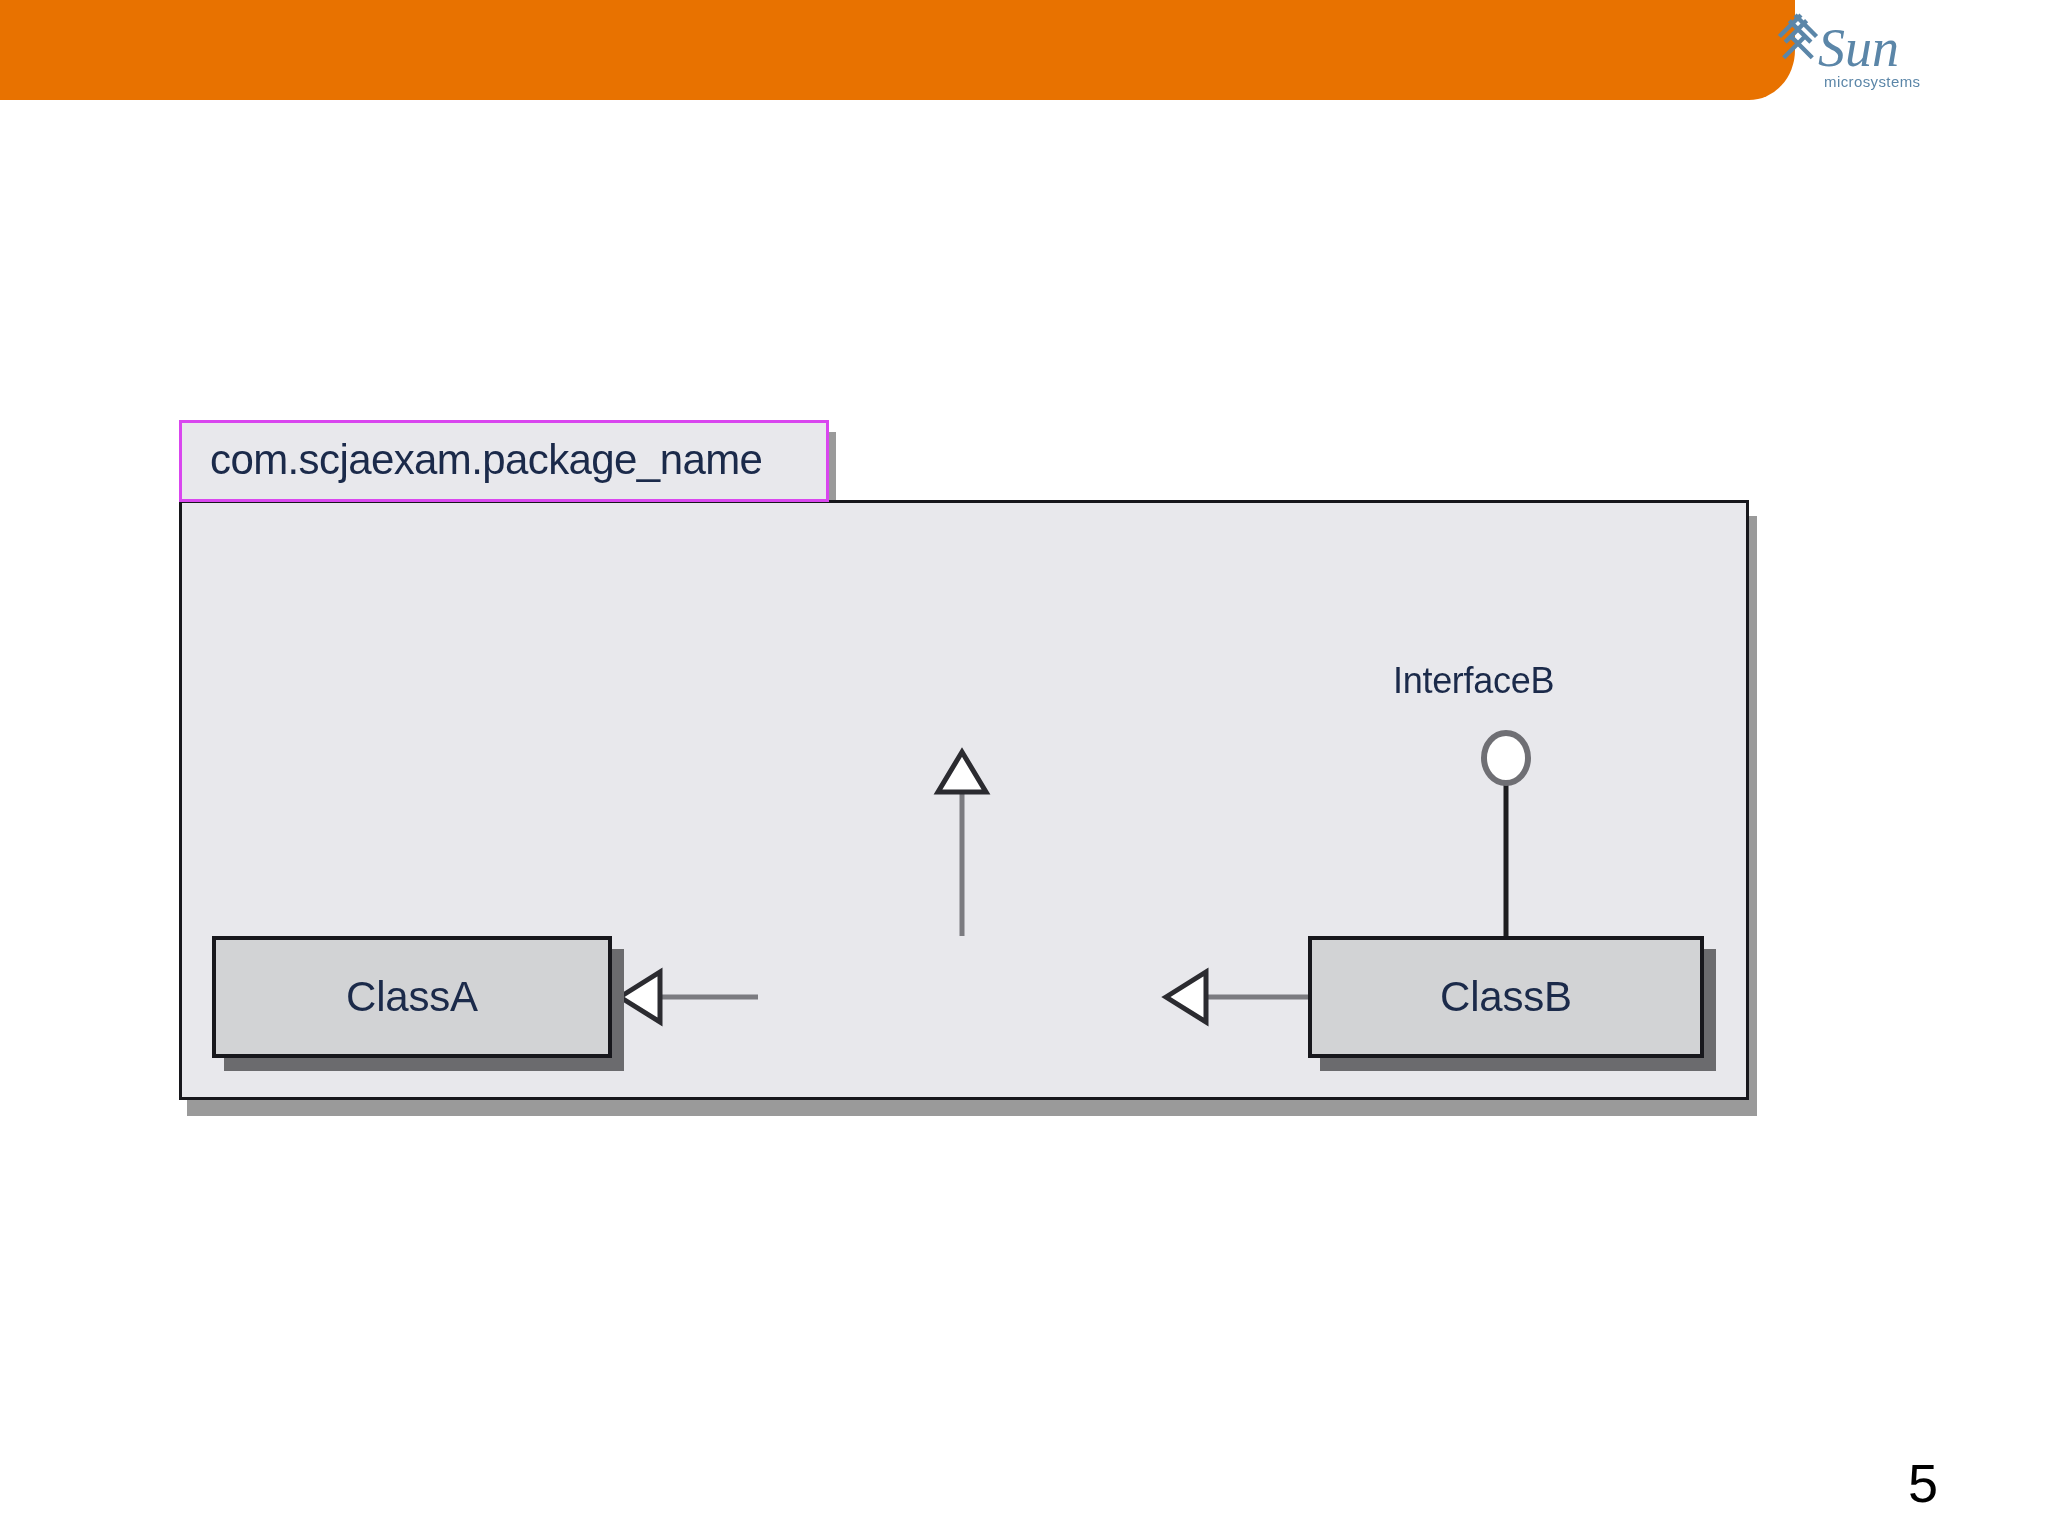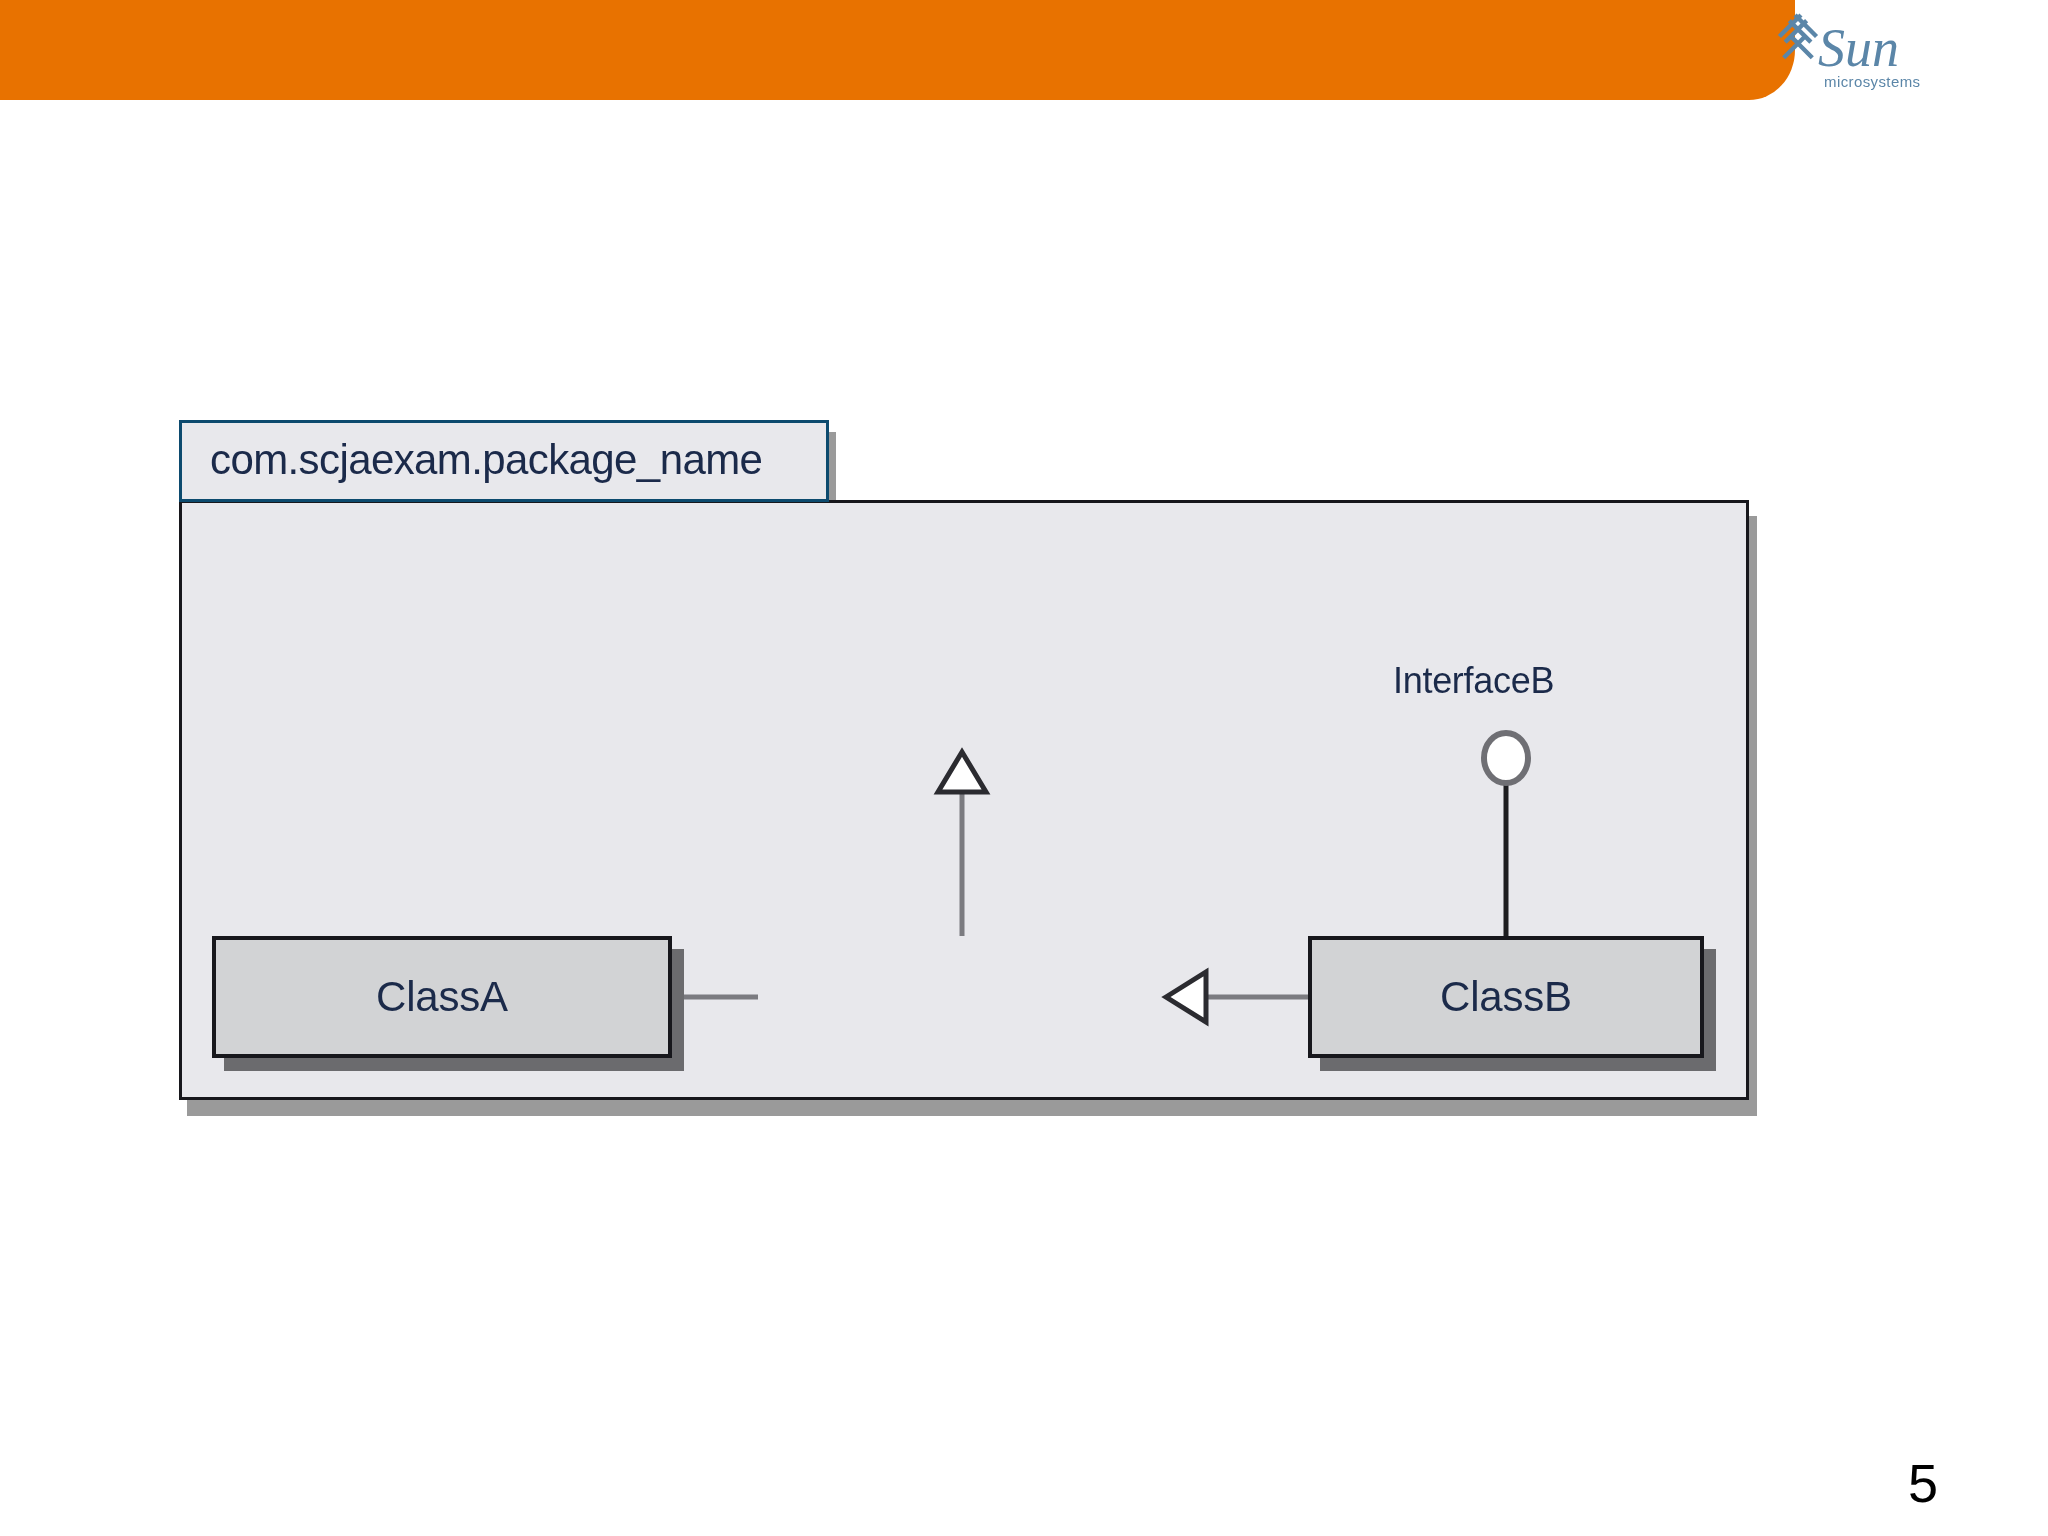--- a/index.html
+++ b/index.html
@@ -55,21 +55,21 @@
     height: 82px;
     background: #9a9a9a;
   }
   .package-tab {
     position: absolute;
     left: 179px;
     top: 420px;
     width: 650px;
     height: 82px;
     background: #e8e8ec;
-    border: 3px solid #0c4a6e;
+    border: 3px solid #d946ef;
     box-sizing: border-box;
   }
   .package-tab-label {
     position: absolute;
     left: 28px;
     top: 50%;
     transform: translateY(-52%);
     font-family: "Liberation Sans", "DejaVu Sans", sans-serif;
     font-size: 42px;
     font-weight: 400;
@@ -143,21 +143,21 @@
     letter-spacing: -0.4px;
   }
   .label-plain {
     font-style: normal;
     font-size: 42px;
     letter-spacing: -0.2px;
   }
 
   
   #node-interface-a { left: 782px; top: 578px;  width: 372px; height: 168px; }
-  #node-class-a     { left: 212px; top: 936px;  width: 460px; height: 122px; }
+  #node-class-a     { left: 212px; top: 936px;  width: 400px; height: 122px; }
   #node-abstract-a  { left: 758px; top: 936px;  width: 408px; height: 122px; }
   #node-class-b     { left: 1308px;top: 936px;  width: 396px; height: 122px; }
 
   
   .floating-label {
     position: absolute;
     font-family: "Liberation Sans", "DejaVu Sans", sans-serif;
     font-size: 36px;
     color: #1b2a4a;
     letter-spacing: -0.3px;

